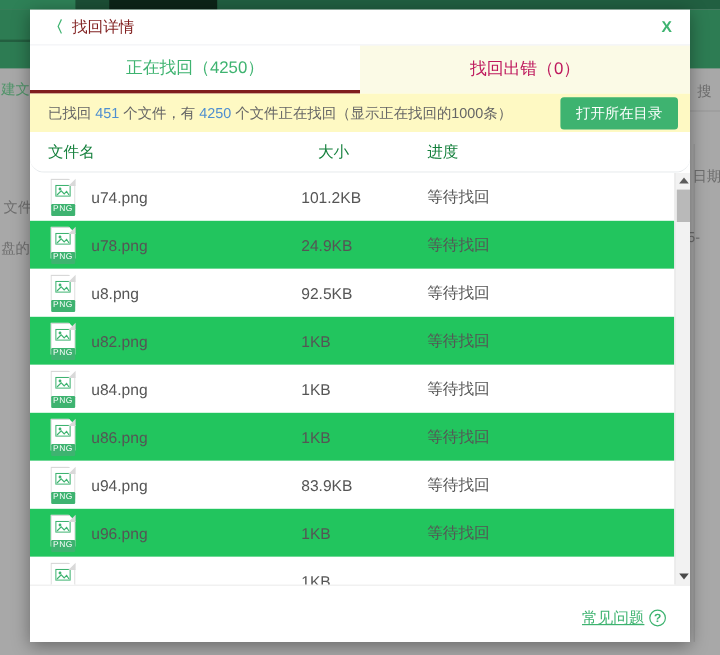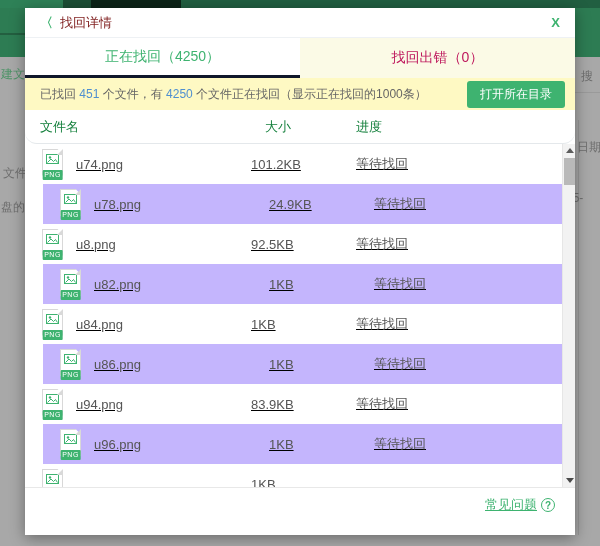--- a/index.html
+++ b/index.html
@@ -24,40 +24,40 @@
 
   .dlg-header { height:30px; flex:0 0 30px; display:flex; align-items:center; padding:0 15px;
                 border-bottom:1px solid #eef1f4; }
   .back-btn { display:flex; align-items:center; color:#3eb370; cursor:pointer; }
   .back-chevron { font-size:13px; font-weight:bold; margin-right:7px; }
   .dlg-title { color:#7f1d1d; font-size:13px; }
   .close-btn { margin-left:auto; color:#3eb370; font-size:13px; font-weight:bold; cursor:pointer; }
 
   .tabs { height:40px; flex:0 0 40px; display:flex; }
   .tab { flex:1 1 50%; display:flex; align-items:center; justify-content:center; font-size:14px; cursor:pointer; }
-  .tab.active { color:#3eb370; border-bottom:3px solid #0f172a; background:#fff; }
+  .tab.active { color:#3eb370; border-bottom:3px solid #7f1d1d; background:#fff; }
   .tab.inactive { color:#be185d; background:#fbfae6; }
 
   .info-bar { height:32px; flex:0 0 32px; background:#fef9c3; display:flex; align-items:center; padding:0 10px 0 15px; }
   .info-text { font-size:12px; color:#666; }
   .info-text .num { color:#4f8fd0; }
   .open-dir-btn { margin-left:auto; background:#3eb370; color:#fff; font-size:12px; border:none;
                   border-radius:3px; padding:5px 13px; cursor:pointer; font-family:inherit; }
 
   .table-header { height:34px; flex:0 0 34px; display:flex; align-items:center; padding-left:15px;
                   border-bottom:1px solid #e4e8eb; font-size:13px; color:#15803d;border-radius:12px; }
   .col-name { flex:0 0 211px; }
   .col-size { flex:0 0 105px; }
   .col-prog { flex:1 1 auto; }
   .table-header .col-size span { margin-left:14px; display:inline-block; }
 
   .list { flex:0 0 343px; height:343px; position:relative; overflow:hidden; }
-  .rows { margin-right:13px;text-decoration:underline; }
+  .rows { margin-right:13px; }
   .row { height:40px; display:flex; align-items:center; padding-left:15px; background:#fff; font-size:13px; color:#555; }
-  .row.alt { background:#c4b5fd;margin-left:18px; }
+  .row.alt { background:#22c55e; }
   .row .col-name { display:flex; align-items:center; }
   .fname { margin-left:11px; }
 
   
   .file-icon { position:relative; width:25px; height:31px; flex:0 0 25px; }
   .page { position:absolute; left:2px; top:0; width:21px; height:27px; background:#fff; border:1px solid #d8d8d8;
           clip-path:polygon(0 0, calc(100% - 6px) 0, 100% 6px, 100% 100%, 0 100%); }
   .page svg { display:block; margin:4px auto 0; }
   .fold { position:absolute; right:2px; top:0; width:0; height:0;
           border-style:solid; border-width:0 0 6px 6px; border-color:transparent transparent #d9d9d9 transparent; }
@@ -65,21 +65,21 @@
                font-size:7px; line-height:10px; padding:0 2px; border-radius:1px; letter-spacing:.5px; }
 
   
   .scrollbar { position:absolute; right:0; top:0; bottom:0; width:13px; background:#f2f2f2; border-left:1px solid #e6e6e6; }
   .scroll-up, .scroll-down { position:absolute; left:0; width:13px; height:13px; display:flex; align-items:center; justify-content:center; cursor:pointer; }
   .scroll-up { top:0; } .scroll-down { bottom:0; }
   .tri-up { width:0; height:0; border-left:4px solid transparent; border-right:4px solid transparent; border-bottom:5px solid #5c5c5c; }
   .tri-down { width:0; height:0; border-left:4px solid transparent; border-right:4px solid transparent; border-top:5px solid #4a4a4a; }
   .scroll-thumb { position:absolute; left:1px; top:14px; width:11px; height:27px; background:#b9b9b9; cursor:pointer; }
 
-  .footer { flex:1 1 auto; border-top:1px solid #e8e8e8; display:flex; align-items:flex-start; justify-content:flex-end; padding:8px 20px 0 0; }
+  .footer { flex:1 1 auto; border-top:1px solid #e8e8e8; display:flex; align-items:flex-start; justify-content:flex-end; padding:18px 20px 0 0; }
   .faq-link { display:flex; align-items:center; cursor:pointer; }
   .faq-text { color:#3eb370; font-size:13px; text-decoration:underline; }
   .q-icon { margin-left:4px; width:14px; height:14px; border:1px solid #3eb370; border-radius:50%; color:#3eb370;
             font-size:10px; line-height:13px; text-align:center; font-weight:bold; }
 </style>
 </head>
 <body>
 
 <div class="bg-topbar">
   <div class="seg1"></div>

